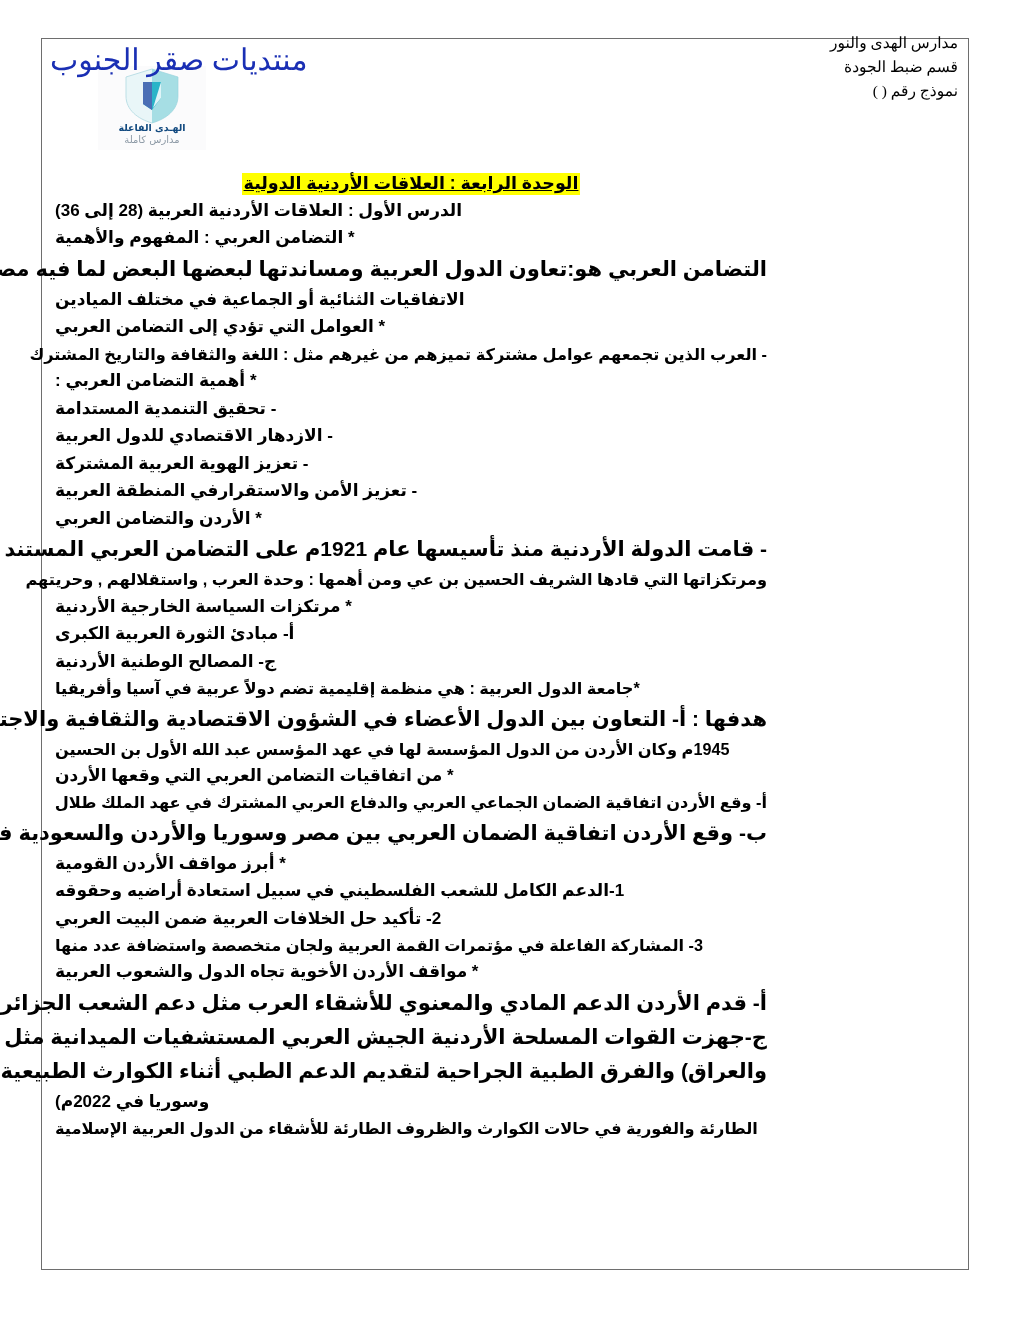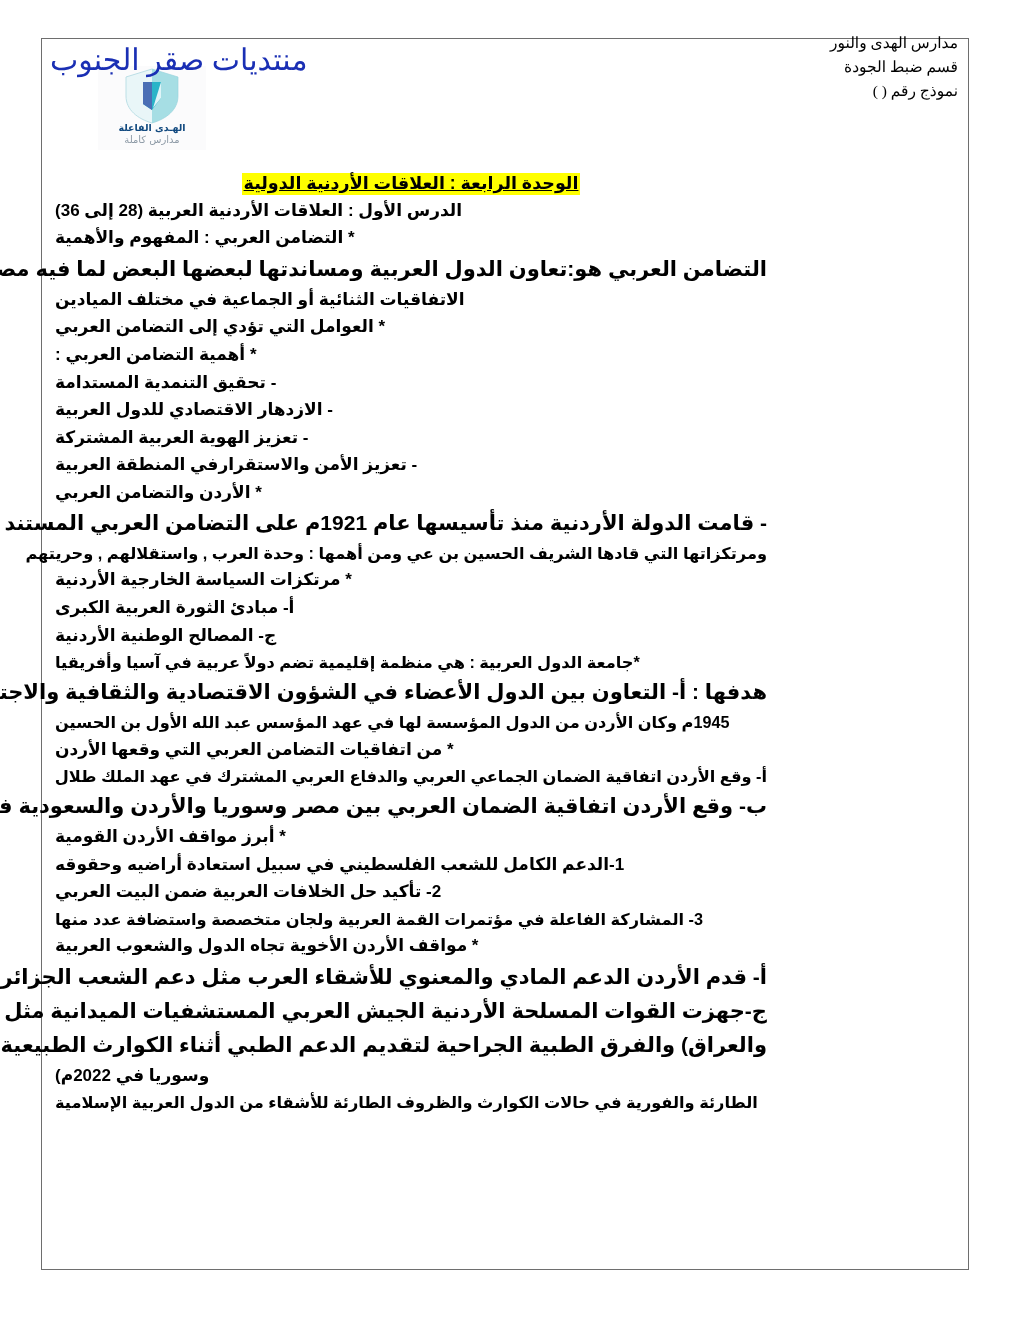--- a/index.html
+++ b/index.html
@@ -191,20 +191,21 @@
 <div id="content">
   <div class="title-line">
     <span class="title-hl">الوحدة الرابعة : العلاقات الأردنية الدولية</span>
   </div>
   <div id="body-lines">
       <div class="line">الدرس الأول : العلاقات الأردنية العربية (28 إلى 36)</div>
       <div class="line">* التضامن العربي : المفهوم والأهمية</div>
       <div class="line tiny">التضامن العربي هو:تعاون الدول العربية ومساندتها لبعضها البعض  لما فيه مصلحتها المشتركة عن طريق</div>
       <div class="line">الاتفاقيات الثنائية أو الجماعية في مختلف الميادين</div>
       <div class="line">* العوامل التي تؤدي إلى التضامن العربي</div>
+      <div class="line narrow">- العرب الذين تجمعهم عوامل مشتركة تميزهم من غيرهم مثل : اللغة والثقافة والتاريخ المشترك</div>
       <div class="line">* أهمية التضامن العربي :</div>
       <div class="line">- تحقيق التنمدية المستدامة</div>
       <div class="line">- الازدهار الاقتصادي للدول العربية</div>
       <div class="line">- تعزيز الهوية العربية المشتركة</div>
       <div class="line">- تعزيز الأمن والاستقرارفي المنطقة العربية</div>
       <div class="line">* الأردن والتضامن العربي</div>
       <div class="line tiny">- قامت الدولة الأردنية منذ تأسيسها عام 1921م على التضامن العربي المستند على أسس النهضة العربية</div>
       <div class="line narrow">ومرتكزاتها التي قادها الشريف الحسين بن عي ومن أهمها : وحدة العرب , واستقلالهم , وحريتهم</div>
       <div class="line">* مرتكزات السياسة الخارجية الأردنية</div>
       <div class="line">أ- مبادئ الثورة العربية الكبرى</div>

